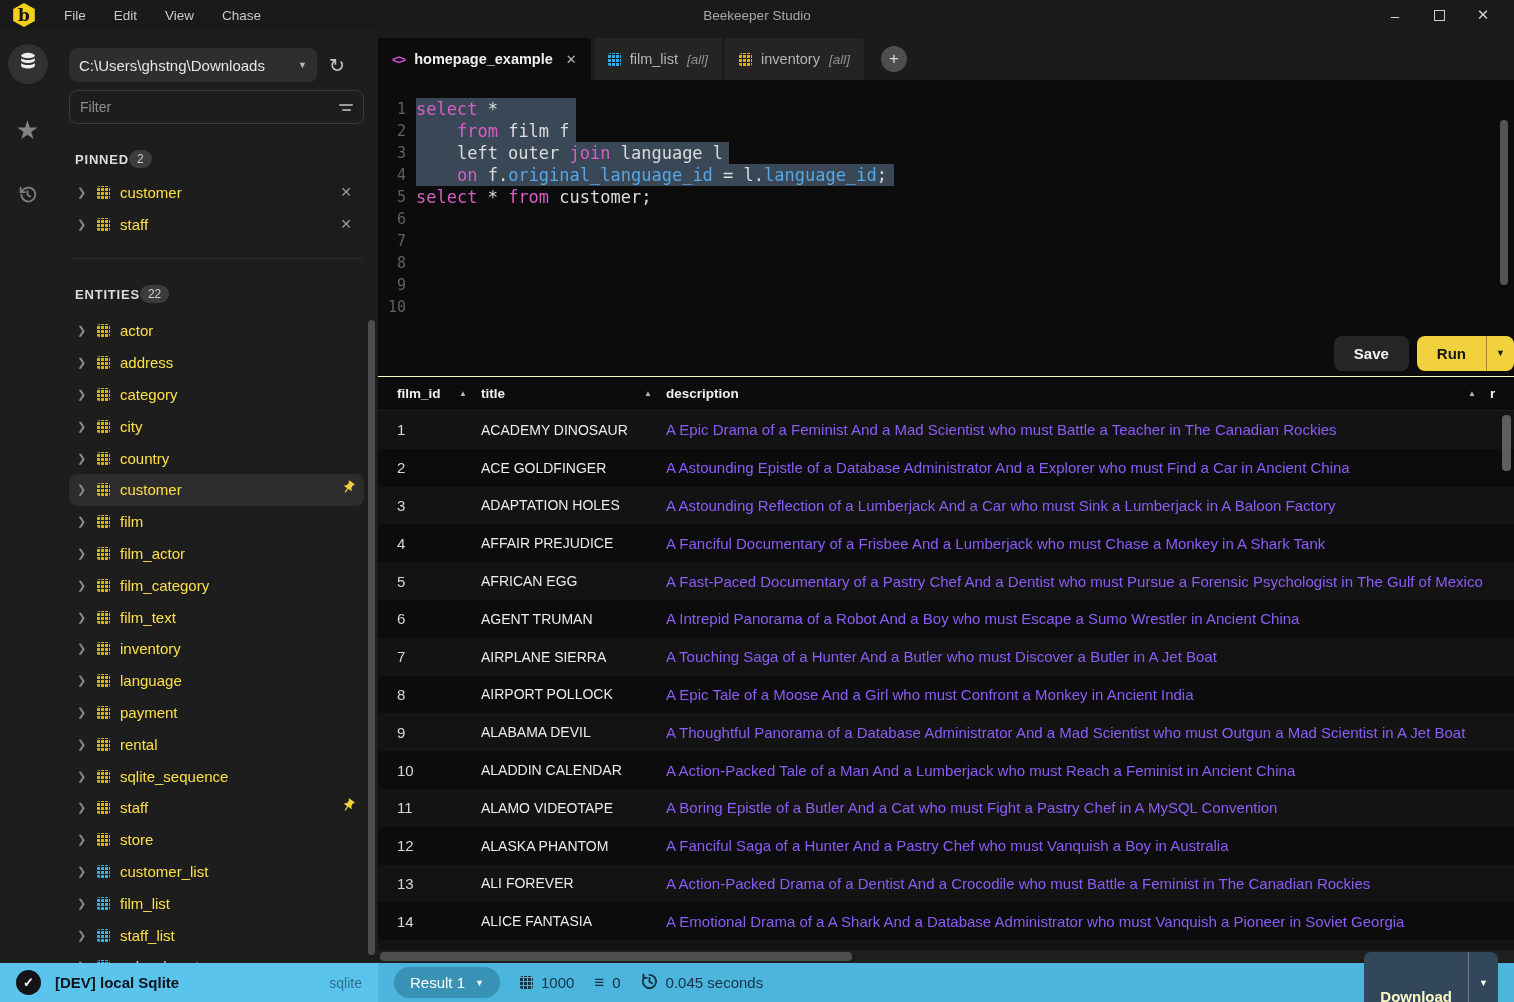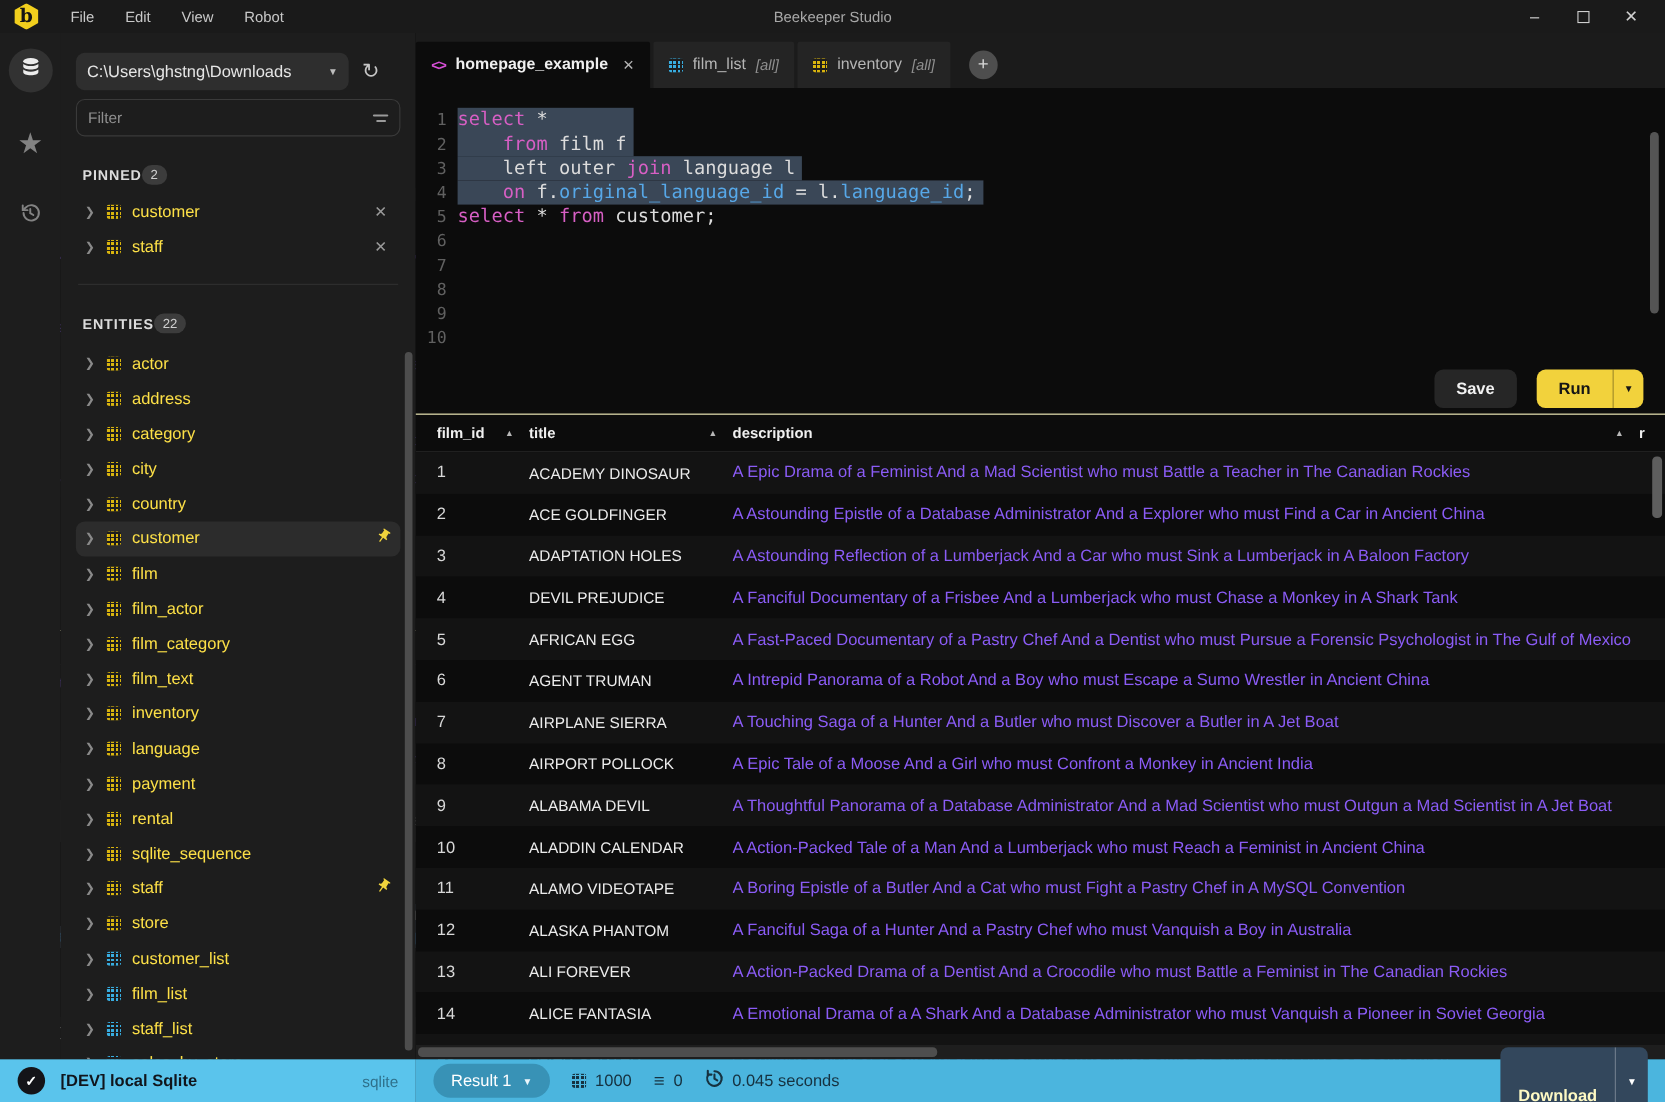--- a/index.html
+++ b/index.html
@@ -81,21 +81,21 @@
     font-family:"DejaVu Sans Mono", monospace; font-size:17px; line-height:22px; padding-top:18px; }
   .ed-line { display:flex; height:22px; white-space:pre; }
   .gut { width:32px; flex:0 0 32px; text-align:right; color:#606060; font-size:15px; padding-right:4px; }
   .lt { margin-left:6px; }
   .lt .sel { background:#3a4757; display:inline-block; }
   .tok-kw { color:#d75fc4; } .tok-pl { color:#dcdcdc; } .tok-id { color:#57a8e8; }
   .ed-scroll { position:absolute; right:6px; top:40px; height:165px; width:8px; background:#545454; border-radius:4px; }
 
   
   .actions { position:absolute; top:300px; left:0; right:0; height:46px; display:flex; align-items:center;
-    justify-content:flex-end; gap:18px; padding-right:20px; }
+    justify-content:flex-end; gap:8px; }
   .save-btn { background:#262626; color:#f2f2f2; font-weight:bold; font-size:15px; border:0;
     padding:9px 20px; border-radius:8px; font-family:"Liberation Sans", sans-serif; }
   .run-btn { display:flex; align-items:stretch; background:#f2d23c; border-radius:8px; overflow:hidden; }
   .run-main { padding:9px 20px; color:#161616; font-weight:bold; font-size:15px; }
   .run-caret { width:28px; display:flex; align-items:center; justify-content:center;
     border-left:1px solid rgba(0,0,0,.35); color:#161616; font-size:9px; }
 
   
   .results { position:absolute; top:346px; left:0; right:0; bottom:0; border-top:1px solid #fef9c3; overflow:hidden; }
   .thead { display:grid; grid-template-columns:84px 185px 824px 1fr; height:34px; align-items:center;
@@ -136,21 +136,21 @@
 </head>
 <body>
 
 <div class="titlebar">
   <div class="logo">b</div>
   <div class="tb-title">Beekeeper Studio</div>
   <div id="menu-bar" style="display:flex; z-index:2;">
       <span class="menu-item">File</span>
       <span class="menu-item">Edit</span>
       <span class="menu-item">View</span>
-      <span class="menu-item">Robot</span>
+      <span class="menu-item">Chase</span>
     </div>
   <div class="win-controls">
     <span class="win-btn">–</span>
     <span class="win-btn">
         <span class="maxbox"></span>
       </span>
     <span class="win-btn">✕</span>
   </div>
 </div>
 
@@ -407,21 +407,21 @@
           <span class="td-title">ACE GOLDFINGER</span>
           <span class="td-desc">A Astounding Epistle of a Database Administrator And a Explorer who must Find a Car in Ancient China</span>
         </div>
         <div class="trow">
           <span class="td-id">3</span>
           <span class="td-title">ADAPTATION HOLES</span>
           <span class="td-desc">A Astounding Reflection of a Lumberjack And a Car who must Sink a Lumberjack in A Baloon Factory</span>
         </div>
         <div class="trow">
           <span class="td-id">4</span>
-          <span class="td-title">DEVIL PREJUDICE</span>
+          <span class="td-title">AFFAIR PREJUDICE</span>
           <span class="td-desc">A Fanciful Documentary of a Frisbee And a Lumberjack who must Chase a Monkey in A Shark Tank</span>
         </div>
         <div class="trow">
           <span class="td-id">5</span>
           <span class="td-title">AFRICAN EGG</span>
           <span class="td-desc">A Fast-Paced Documentary of a Pastry Chef And a Dentist who must Pursue a Forensic Psychologist in The Gulf of Mexico</span>
         </div>
         <div class="trow">
           <span class="td-id">6</span>
           <span class="td-title">AGENT TRUMAN</span>

